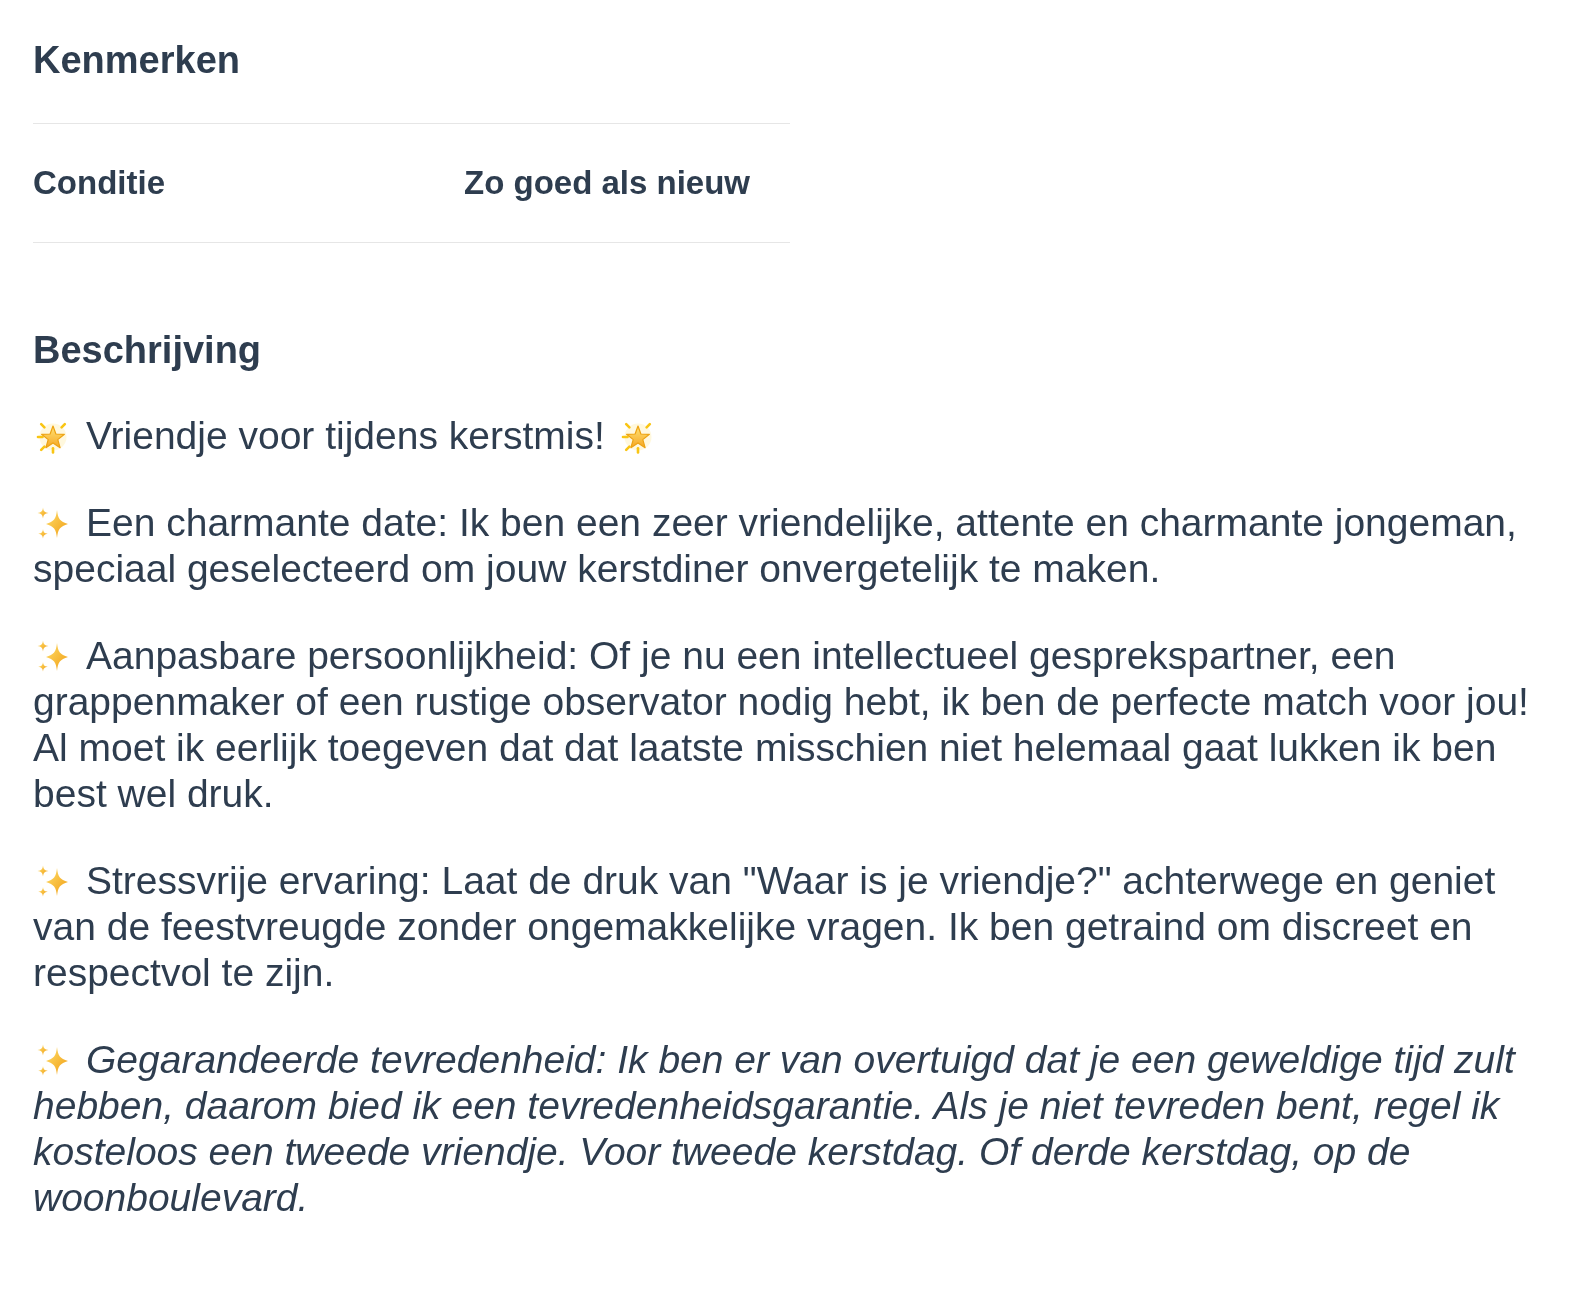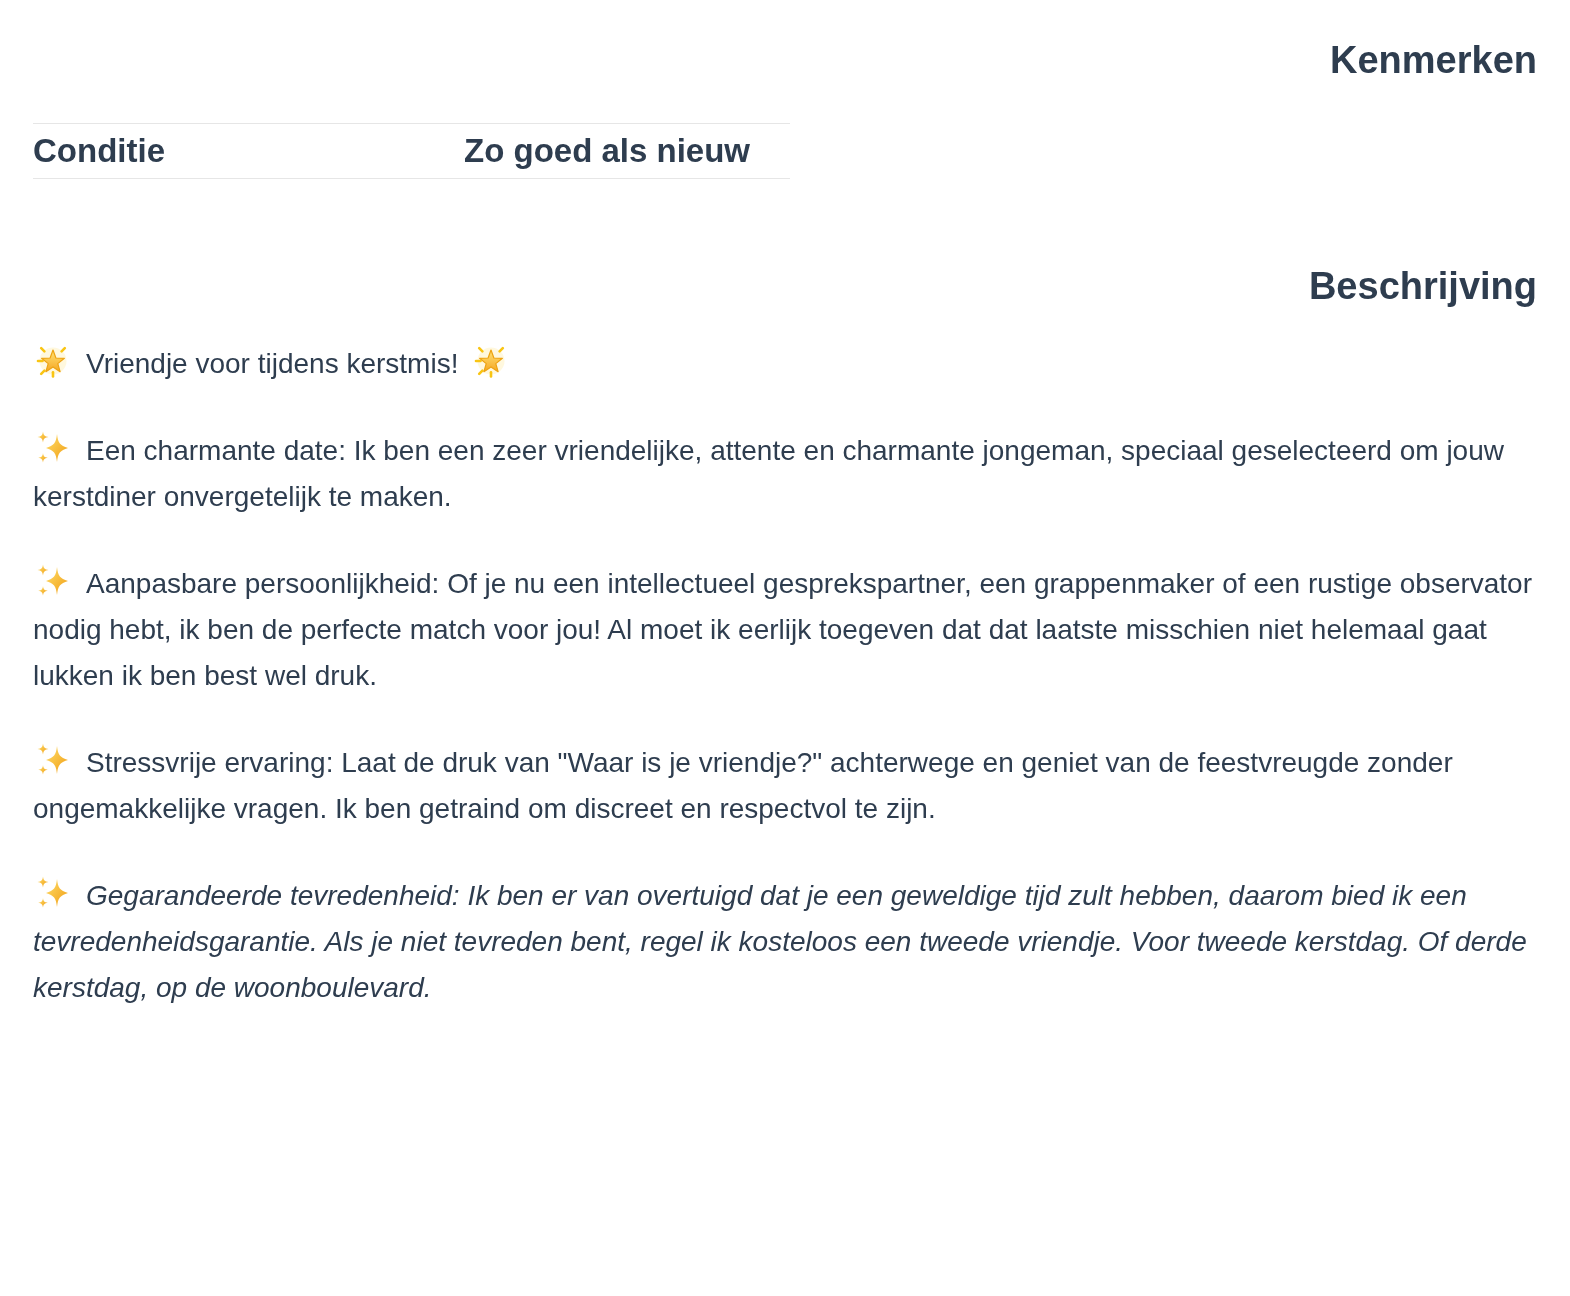--- a/index.html
+++ b/index.html
@@ -14,43 +14,42 @@
     color: #2e3d4f;
   }
   .page { padding: 37px 33px 0 33px; }
 
   .section-title {
     margin: 0;
     font-size: 38px;
     line-height: 46px;
     font-weight: 700;
     color: #2e3d4f;
-    text-align: right;
   }
 
   .attr-row {
     margin-top: 40px;
     width: 757px;
     display: flex;
     align-items: center;
     border-top: 1px solid #e6e6e6;
     border-bottom: 1px solid #e6e6e6;
-    padding: 10px 0;
+    padding: 42px 0;
     font-size: 33px;
     line-height: 34px;
   }
   .attr-label { width: 387px; flex: 0 0 387px; font-weight: 700; }
   .attr-value { font-weight: 700; margin-left: 44px; }
 
   .beschrijving-title { margin-top: 84px; }
 
   .description {
-    margin-top: 32px;
+    margin-top: 40px;
     max-width: 1504px;
-    font-size: 28px;
+    font-size: 39px;
     line-height: 46px;
   }
   .description p { margin: 0 0 41px 0; }
   .description p:last-child { margin-bottom: 0; font-style: italic; }
 
   .emoji {
     display: inline-block;
     width: 40px; height: 40px;
     vertical-align: -8px;
     margin-right: 13px;

